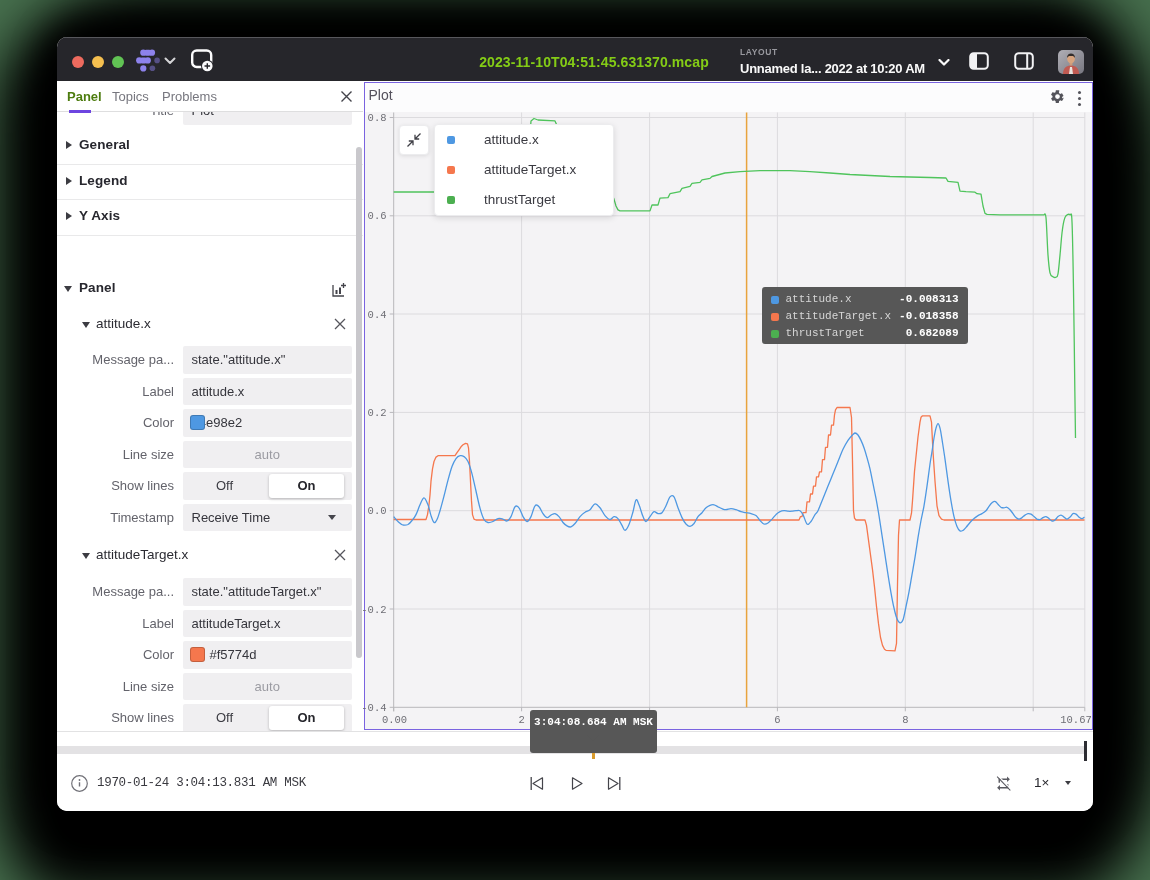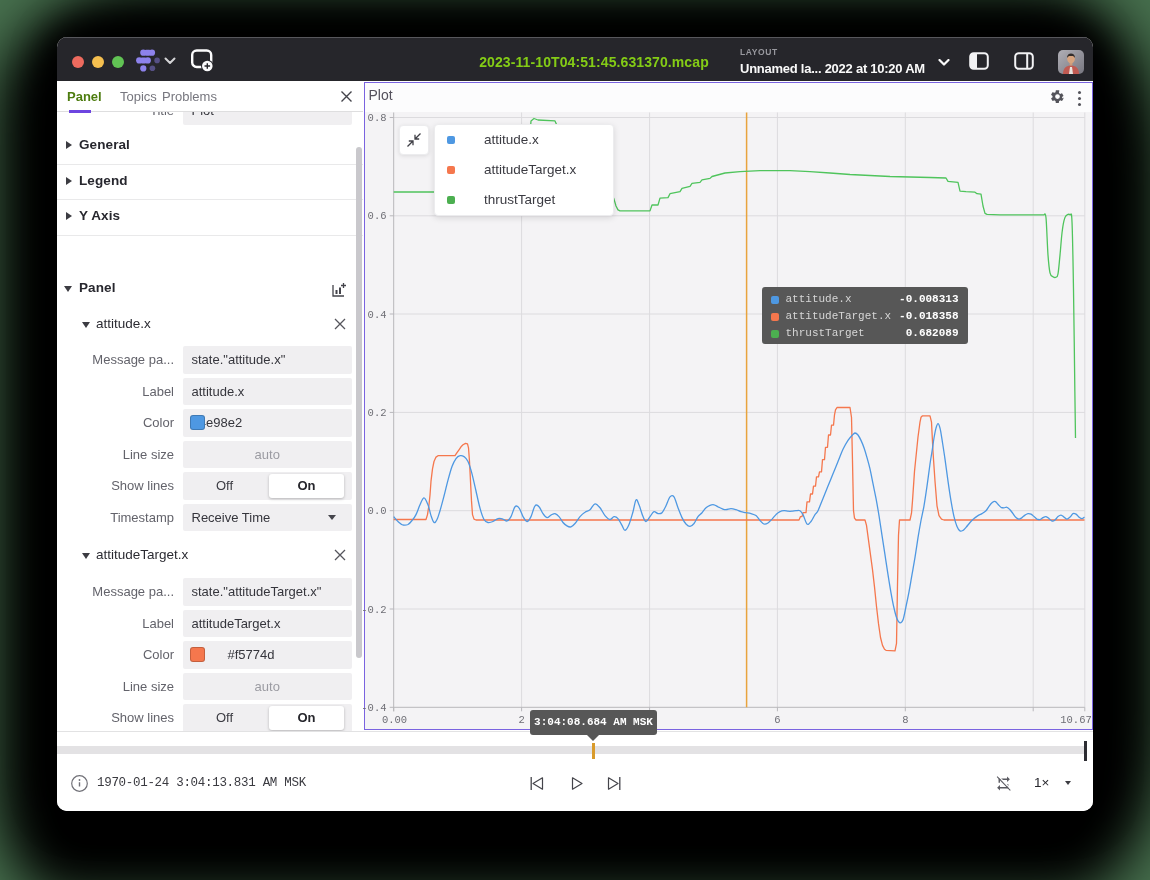--- a/index.html
+++ b/index.html
@@ -40,21 +40,21 @@
   .lrow{position:absolute;left:12px;height:30px;width:160px;}
   .lsq{position:absolute;left:0;top:11px;width:8px;height:8px;border-radius:2px;}
   .lname{position:absolute;left:37px;top:7px;font-size:13.5px;color:#3a3a41;}
   #collapsebtn{position:absolute;left:342px;top:88px;width:28px;height:28px;background:#fff;border:1px solid #ececee;border-radius:4px;box-shadow:0 1px 4px rgba(0,0,0,0.10);}
   #charttip{position:absolute;left:704.5px;top:250px;width:206px;height:57px;background:#575757;border-radius:3px;
     font-family:"Liberation Mono",monospace;font-size:11px;}
   .trow{position:absolute;left:9px;width:188px;height:17px;line-height:17px;}
   .tsq{position:absolute;left:0;top:4.5px;width:8px;height:8px;border-radius:2px;}
   .tname{position:absolute;left:15px;color:#d6d6d6;}
   .tval{position:absolute;right:0;color:#fff;font-weight:bold;}
-  #scrubtip{position:absolute;left:473px;top:673px;width:127px;height:25px;background:#575757;border-radius:3px;
+  #scrubtip{position:absolute;left:473px;top:673px;width:127px;height:43px;background:#575757;border-radius:3px;
     color:#fff;font-family:"Liberation Mono",monospace;font-size:11px;font-weight:bold;text-align:center;line-height:25px;}
   #scrubtip:after{content:"";position:absolute;left:57px;top:25px;border:6px solid transparent;border-top:6px solid #575757;border-bottom:none;}
 </style>
 </head>
 <body>
 <div id="shadow"></div>
 <div id="shadow2"></div>
 <div id="win">
 
   <div id="titlebar">
@@ -115,21 +115,21 @@
       <path d="M11 24 L12 17 H14 L15 24 Z" fill="#e8e3de"></path>
       <rect x="11.6" y="11.5" width="2.8" height="4" fill="#cf9b78"></rect>
       <ellipse cx="13" cy="8.8" rx="3.9" ry="4.6" fill="#d7a47f"></ellipse>
       <path d="M8.9 8.2 C9 4.8 11 3.4 13 3.4 C15 3.4 17 4.8 17.1 8.2 C16.4 6.4 15.5 5.9 13 5.9 C10.5 5.9 9.6 6.4 8.9 8.2 Z" fill="#332d2b"></path>
     </svg>
   </div>
 
   <div id="sidebar">
     <div class="tabs">
       <span class="tab" style="left:10px;color:#4d7c0f;font-weight:bold;">Panel</span>
-      <span class="tab" style="left:63px;">Topics</span>
+      <span class="tab" style="left:55px;">Topics</span>
       <span class="tab" style="left:105px;">Problems</span>
       <div class="abs" style="left:12px;top:29px;width:22px;height:2.5px;background:#6d45e0;"></div>
       <svg class="abs" style="left:283px;top:9px;" width="13" height="13" viewBox="0 0 13 13">
           <path d="M1.5 1.5 L11.5 11.5 M11.5 1.5 L1.5 11.5" stroke="#44444b" stroke-width="1.4"></path>
         </svg>
     </div>
 
     <div class="abs" style="left:0;top:31px;width:306px;height:13.5px;overflow:hidden;">
       <div class="abs" style="left:0;top:-15px;width:306px;height:28px;">
         <span style="position:absolute;right:189px;top:6px;font-size:13px;color:#63636b;">Title</span>
@@ -204,21 +204,21 @@
     <div class="frow" style="left:0;top:497px;width:306px;">
         <span class="flabel">Message pa...</span>
         <div class="finput">state."attitudeTarget.x"</div>
       </div>
     <div class="frow" style="left:0;top:528.5px;width:306px;">
         <span class="flabel">Label</span>
         <div class="finput">attitudeTarget.x</div>
       </div>
     <div class="frow" style="left:0;top:560px;width:306px;">
         <span class="flabel">Color</span>
-        <div class="finput"><span style="position:absolute;left:7px;top:6px;width:15px;height:15px;border-radius:3px;background:#f5774d;border:1px solid rgba(0,0,0,.2);box-sizing:border-box;"></span><span style="margin-left:36px;">#f5774d</span></div>
+        <div class="finput"><span style="position:absolute;left:7px;top:6px;width:15px;height:15px;border-radius:3px;background:#f5774d;border:1px solid rgba(0,0,0,.2);box-sizing:border-box;"></span><span style="margin-left:18px;">#f5774d</span></div>
       </div>
     <div class="frow" style="left:0;top:591.5px;width:306px;">
         <span class="flabel">Line size</span>
         <div class="finput" style="text-align:center;padding-left:0;color:#9b9ba2;">auto</div>
       </div>
     <div class="frow" style="left:0;top:623px;width:306px;">
         <span class="flabel">Show lines</span>
       <div class="finput" style="padding:0;"></div>
       <div class="abs" style="left:125.5px;top:0;width:84px;height:27.5px;text-align:center;line-height:27.5px;font-size:13px;color:#3c3c43;">Off</div>
       <div class="abs" style="left:212px;top:1.5px;width:75px;height:24.5px;background:#fff;border-radius:3px;box-shadow:0 1px 3px rgba(0,0,0,.25);text-align:center;line-height:24.5px;font-size:13px;font-weight:bold;color:#26262c;">On</div>

